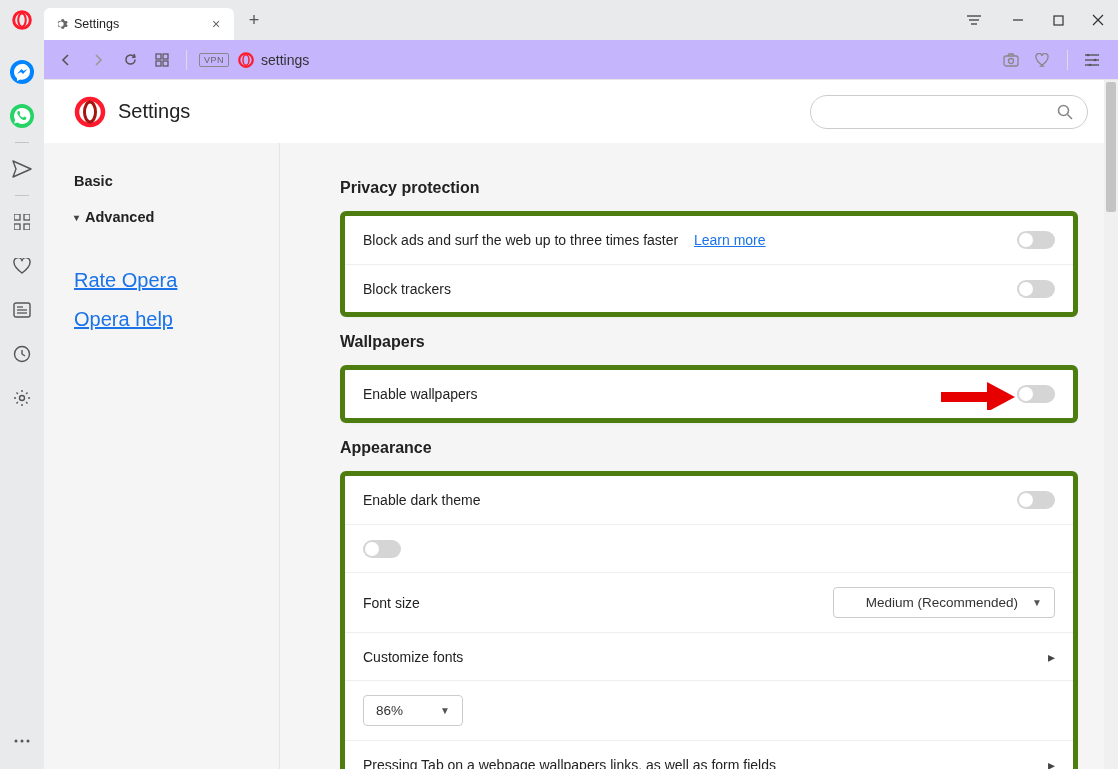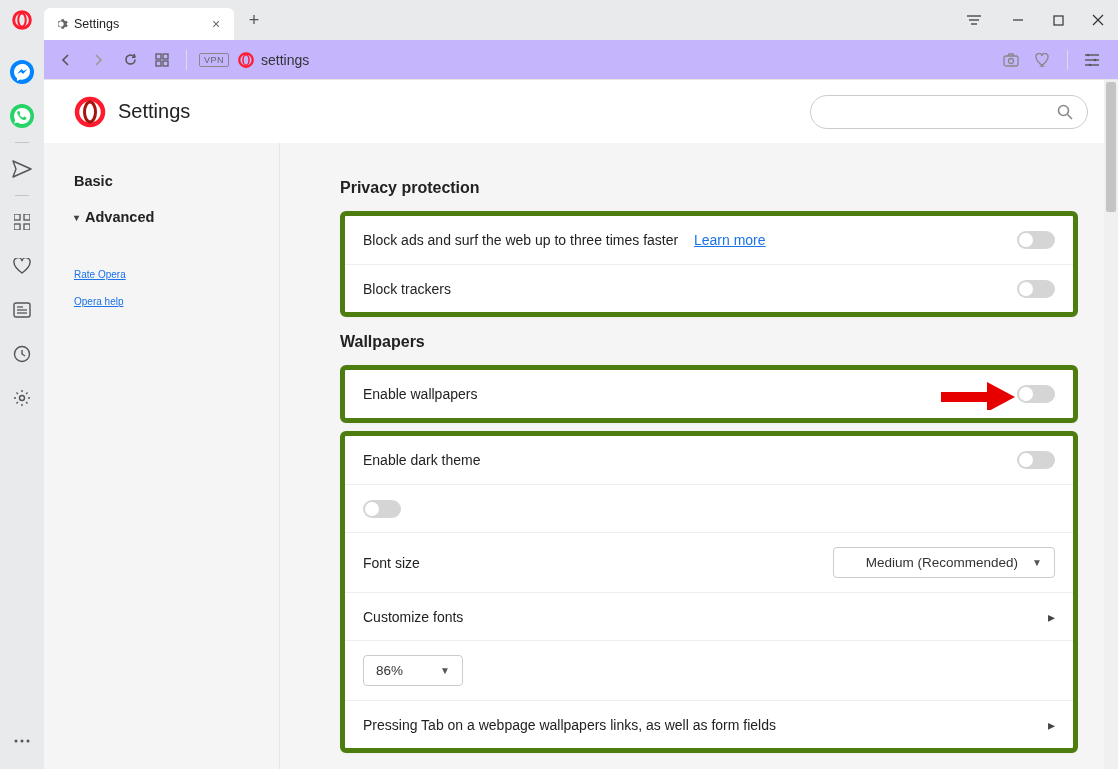--- a/index.html
+++ b/index.html
@@ -44,21 +44,21 @@
 .search-input { flex:1; border:none; outline:none; font-size:13px; }
 .search-icon { color:#888; }
 
 .content-row { flex:1; display:flex; overflow:hidden; background:#7dd3fc; }
 
 
 .settings-nav { width:236px; background:#f5f5f5; border-right:1px solid #e5e5e5; padding:20px 14px; }
 .nav-item { padding:10px 16px; font-size:14.5px; color:#222; cursor:pointer; display:flex; align-items:center; }
 .nav-item.bold { font-weight:600; }
 .nav-caret { margin-right:6px; font-size:10px; color:#444; }
-.nav-link { padding:8px 16px; font-size:10px; }
+.nav-link { padding:8px 16px; font-size:20px; }
 .nav-link a { color:#1a73e8; text-decoration:underline; cursor:pointer; }
 .nav-spacer { height:26px; }
 
 
 .settings-content { flex:1; overflow-y:auto; padding:20px 40px 20px 60px; background:#f5f5f5; position:relative; }
 .section-title { font-size:16px; font-weight:600; color:#222; margin:16px 0 14px 0; }
 .card { background:#fff; border:5px solid #4d7c0f; border-radius:6px; margin-bottom:8px; box-shadow:0 1px 2px rgba(0,0,0,0.03); }
 .row { min-height:48px; padding:14px 18px; display:flex; align-items:center; border-top:1px solid #eee; }
 .row:first-child { border-top:none; }
 .row-label { font-size:14px; color:#222; flex:1; }
@@ -293,20 +293,21 @@
         <div class="row">
           <div class="row-label">Enable wallpapers</div>
           <svg class="red-arrow" width="74" height="28" viewBox="0 0 74 28" style="right:58px; top:12px;">
               <rect x="0" y="10" width="46" height="10" fill="#e60000"></rect>
               <path d="M46 0 L74 15 L46 30 Z" fill="#e60000"></path>
             </svg>
           <div class="toggle"></div>
         </div>
       </div>
 
+      <div class="section-title">Appearance</div>
       <div class="card">
         <div class="row">
           <div class="row-label">Enable dark theme</div>
           <div class="toggle"></div>
         </div>
         <div class="row">
           <div class="toggle"></div>
         </div>
         <div class="row">
           <div class="row-label">Font size</div>

